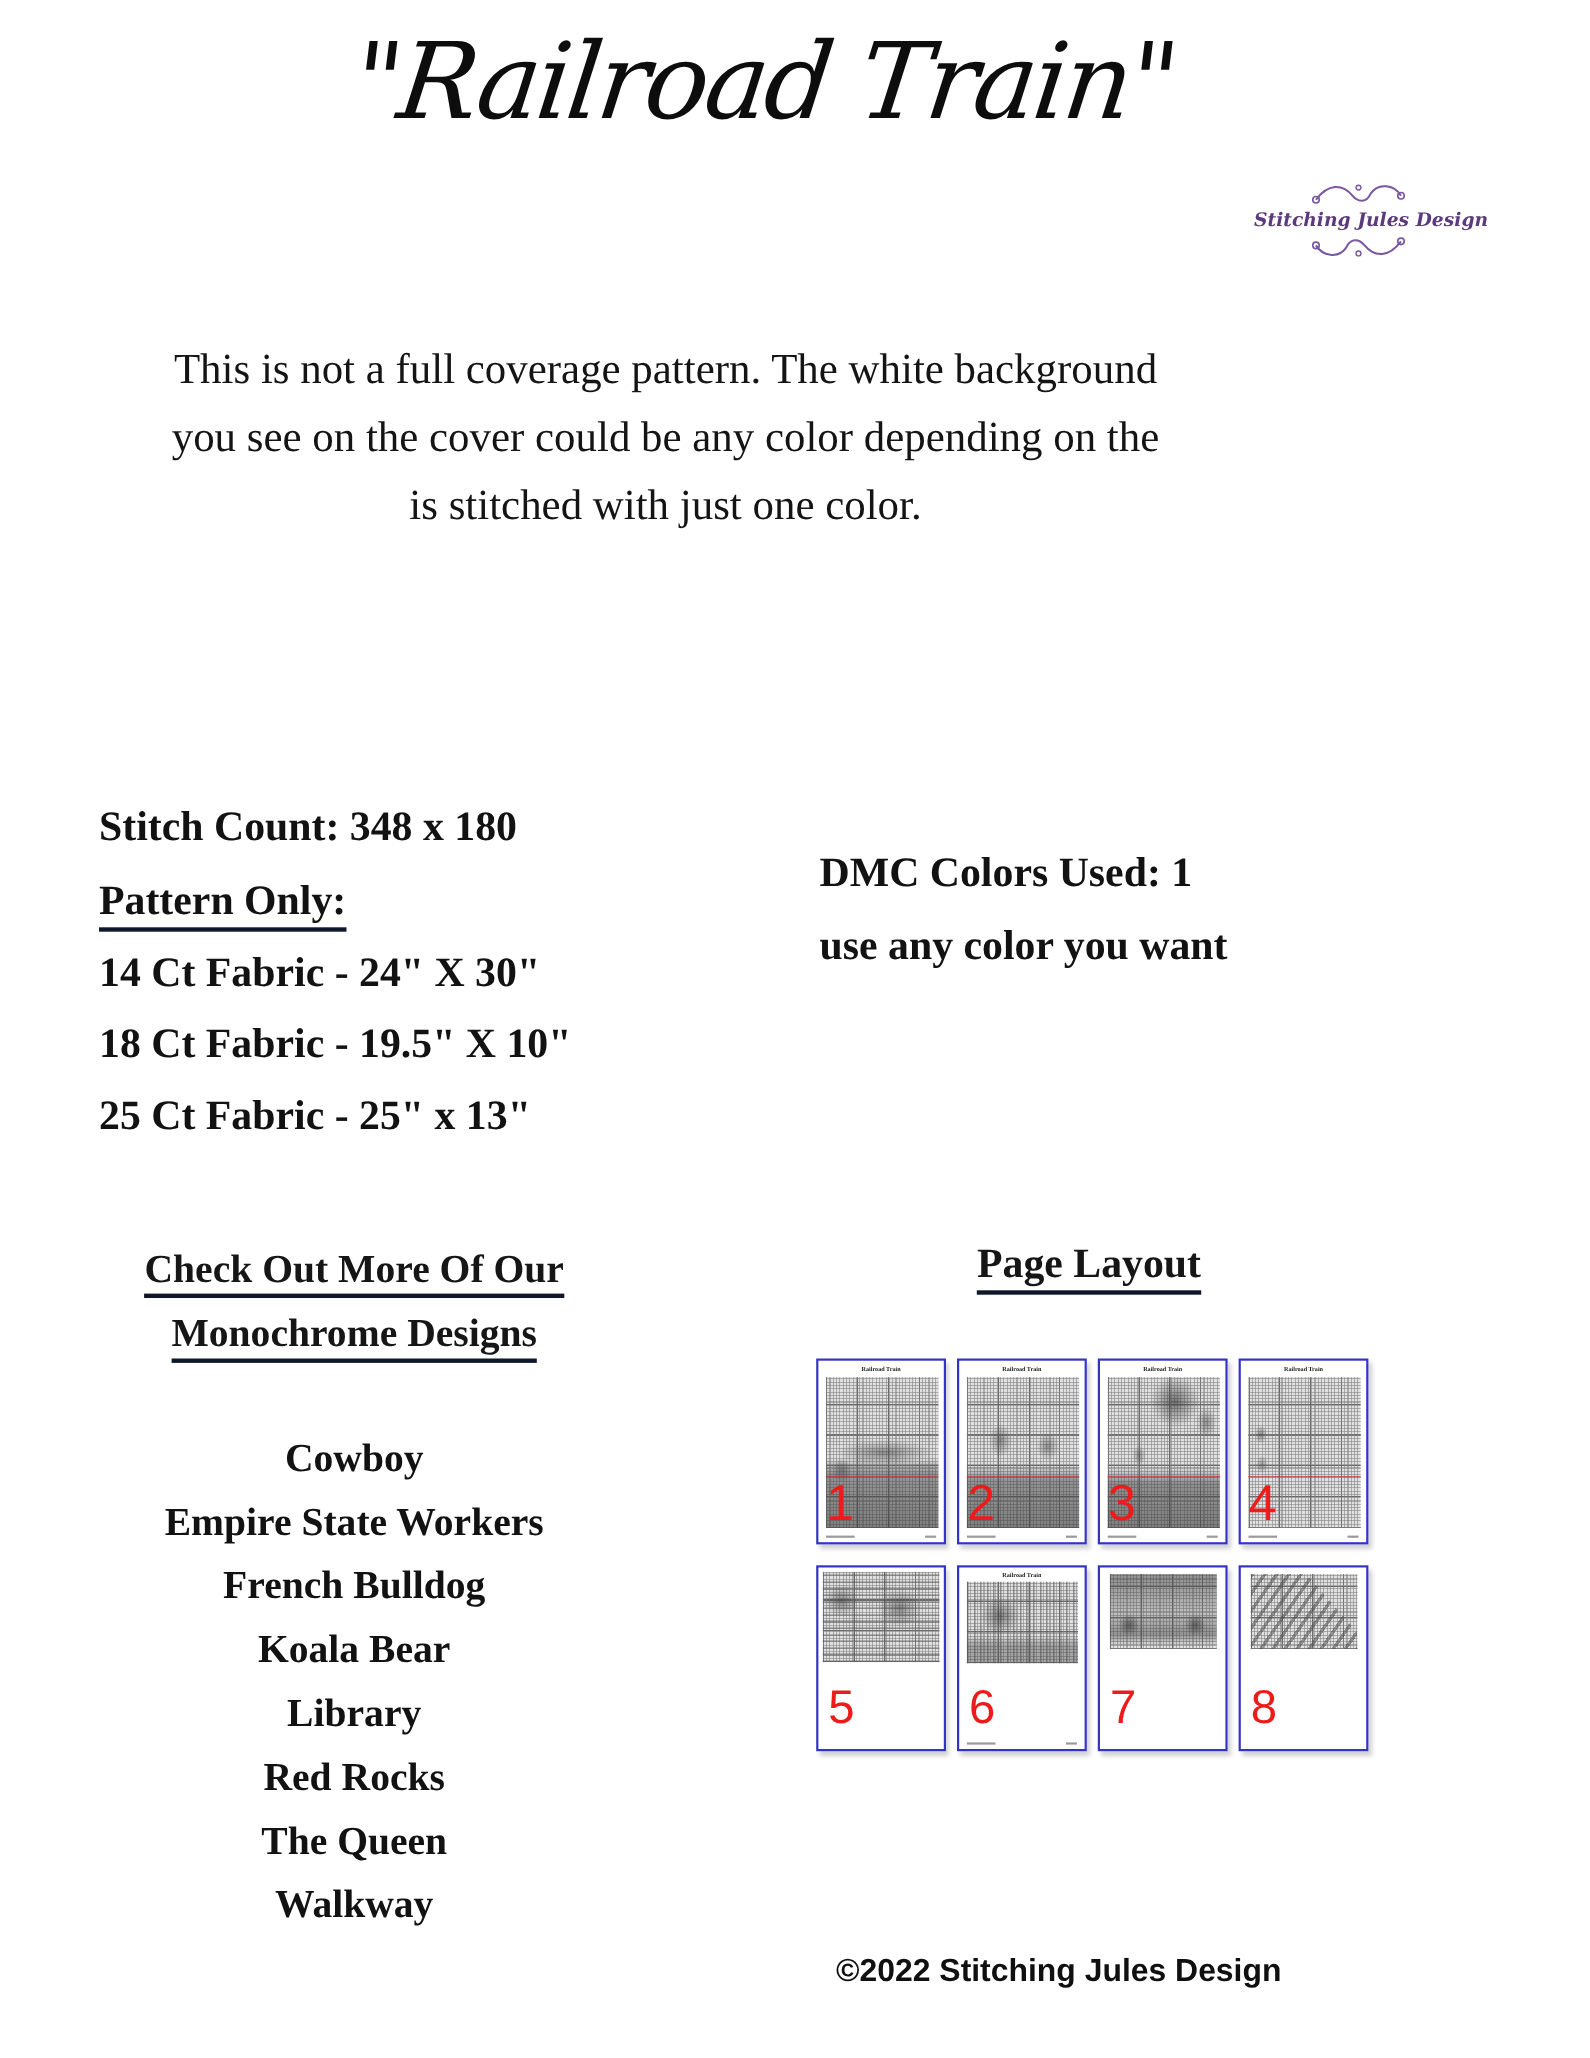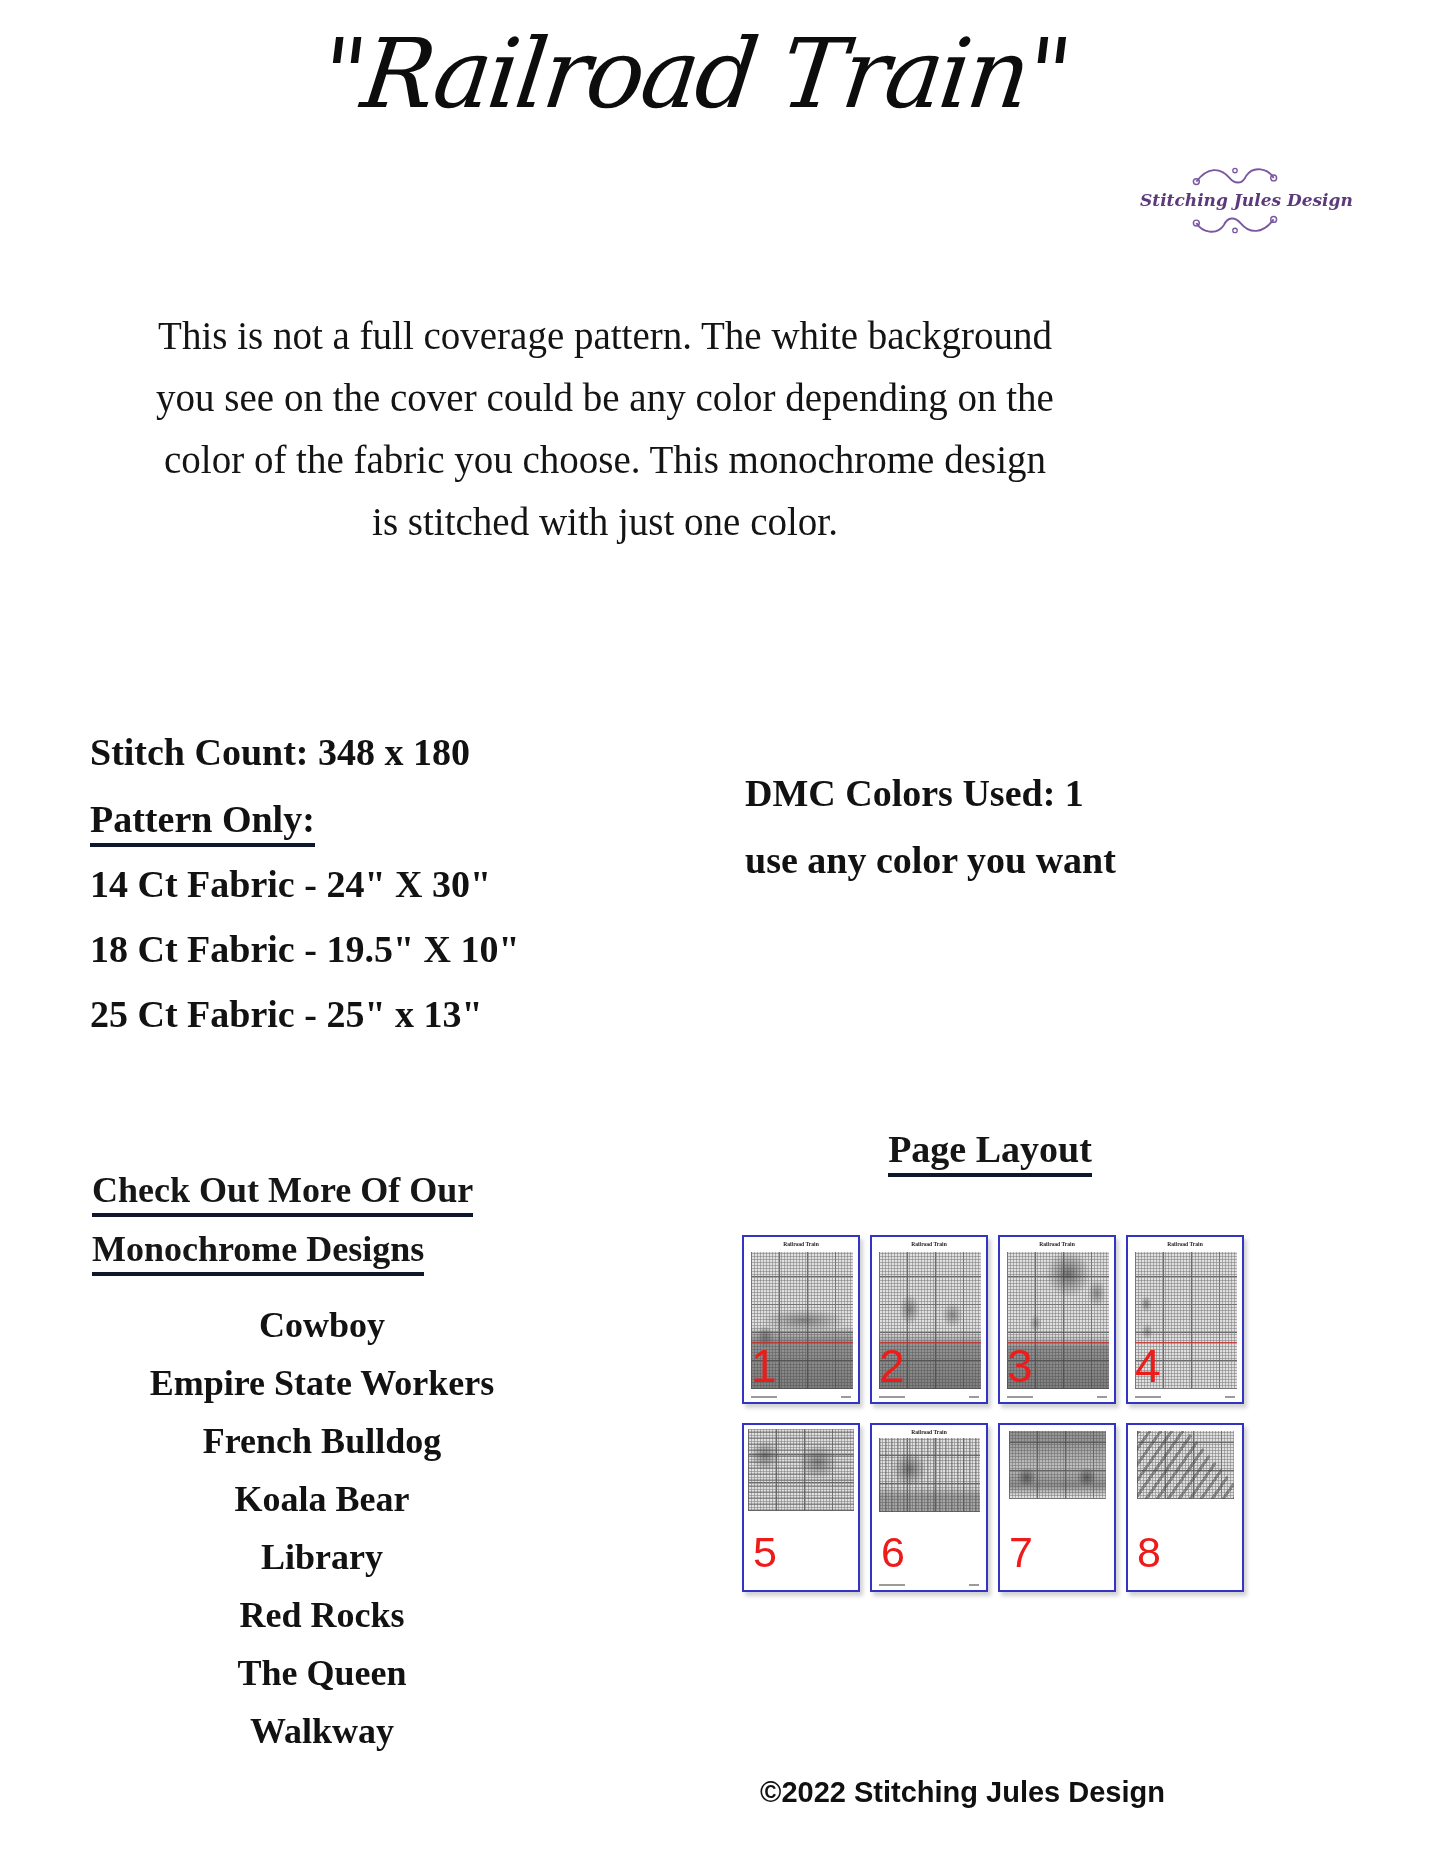--- a/index.html
+++ b/index.html
@@ -51,22 +51,22 @@
   .fabric-1{top:862px;}
   .fabric-2{top:927px;}
   .fabric-3{top:992px;}
   .u{border-bottom:4px solid #0f172a;padding-bottom:3px;}
 
   
   .dmc{position:absolute;left:745px;top:760px;font-weight:700;font-size:38px;line-height:67px;color:#121212;white-space:nowrap;}
 
   
   .check-heading{
-    position:absolute;left:92px;top:1161px;width:460px;
-    font-weight:700;font-size:36px;line-height:59px;
+    position:absolute;left:92px;top:1124px;width:460px;
+    text-align:center;font-weight:700;font-size:36px;line-height:59px;
   }
   .pl-heading{
     position:absolute;left:790px;top:1103px;width:400px;
     text-align:center;font-weight:700;font-size:38px;margin-top:24px;
   }
 
   
   .designs{
     position:absolute;left:92px;top:1296px;width:460px;
     text-align:center;font-weight:700;font-size:36px;line-height:58px;
@@ -177,21 +177,20 @@
       <path d="M8 18 C 20 2, 34 2, 44 14 C 50 21, 58 21, 62 12 C 70 0, 86 4, 92 14" stroke="#7a57a0" fill="none" stroke-width="2"></path>
       <circle cx="8" cy="18" r="3.2" fill="none" stroke="#7a57a0" stroke-width="1.6"></circle>
       <circle cx="92" cy="14" r="3.2" fill="none" stroke="#7a57a0" stroke-width="1.6"></circle>
       <circle cx="50" cy="6" r="2.4" fill="none" stroke="#7a57a0" stroke-width="1.4"></circle>
     </svg>
   </div>
 
   <div class="intro">
     <div>This is not a full coverage pattern. The white background</div>
     <div>you see on the cover could be any color depending on the</div>
-    <div>color of the fabric you choose. This monochrome design</div>
     <div>is stitched with just one color.</div>
   </div>
 
   <div class="spec stitch-count">Stitch Count: 348 x 180</div>
 
   <div class="spec pattern-only"><span class="u">Pattern Only:</span></div>
   <div class="spec fabric-1">14 Ct Fabric - 24" X 30"</div>
   <div class="spec fabric-2">18 Ct Fabric - 19.5" X 10"</div>
   <div class="spec fabric-3">25 Ct Fabric - 25" x 13"</div>
 

